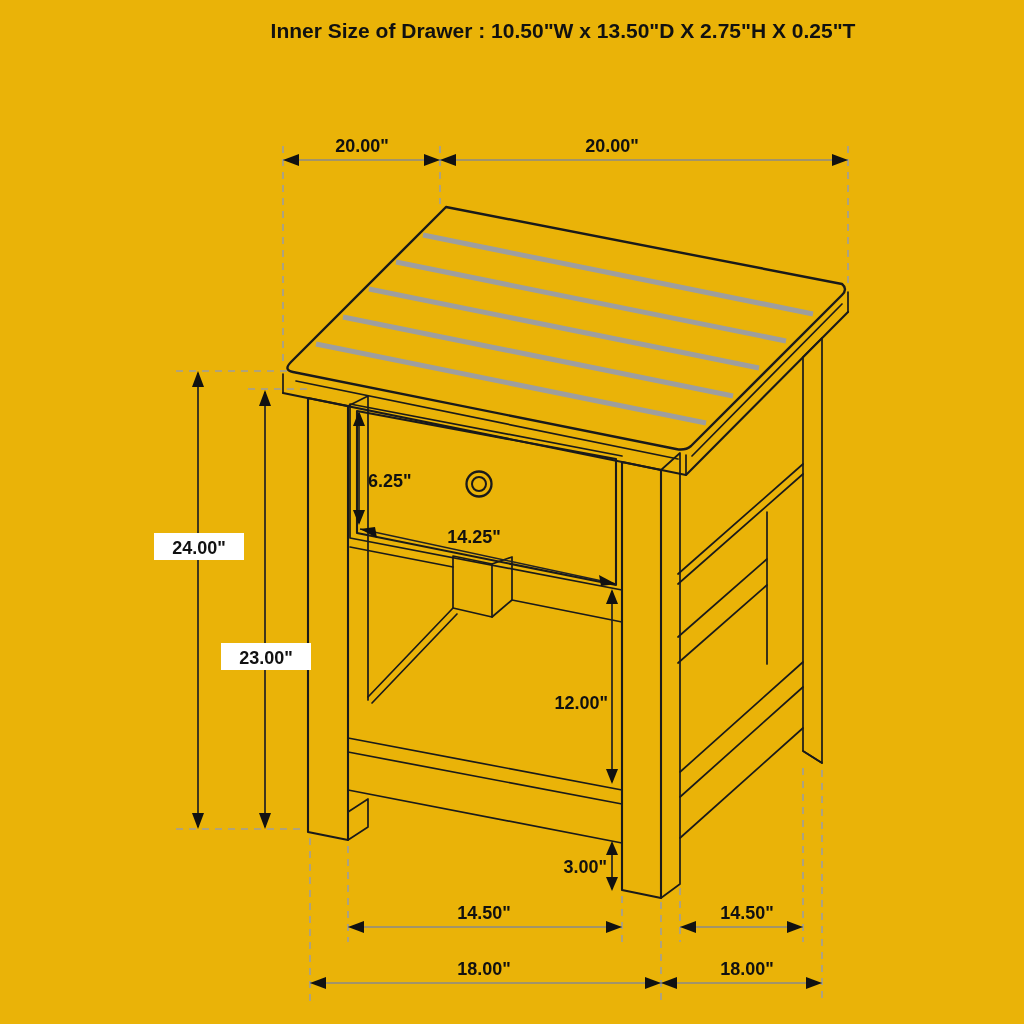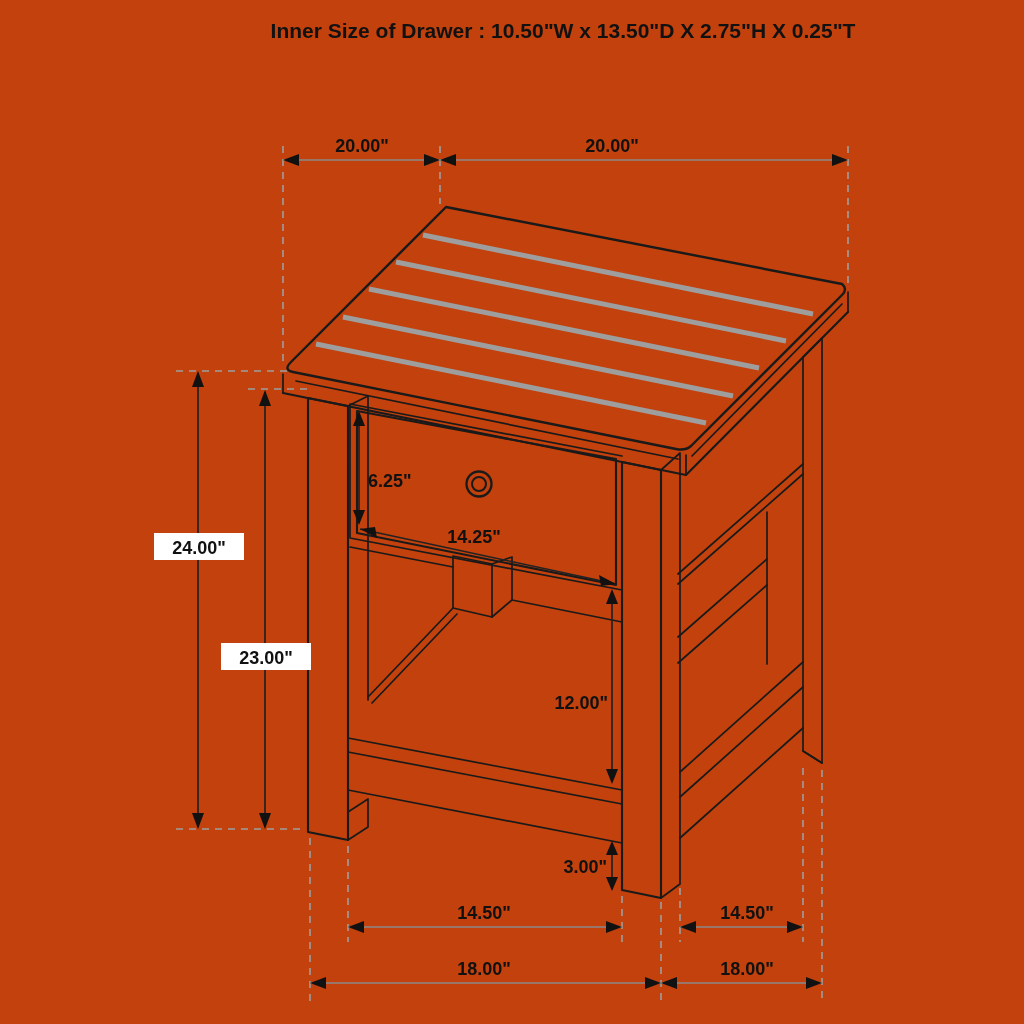--- a/index.html
+++ b/index.html
@@ -1,17 +1,17 @@
 <!DOCTYPE html>
 <html><head>
 <meta charset="utf-8">
 <style>
   html,body{margin:0;padding:0;background:#ffffff;}
   .page{
-    position:relative;width:1024px;height:1024px;background:#c2410c;
+    position:relative;width:1024px;height:1024px;background:#eab308;
     font-family:"Liberation Sans", sans-serif;overflow:hidden;
   }
   svg{display:block;}
   .struct{stroke:#1a1a1a;fill:none;stroke-width:2.1;stroke-linejoin:round;stroke-linecap:round;}
   .struct-thin{stroke:#1a1a1a;fill:none;stroke-width:1.7;stroke-linejoin:round;stroke-linecap:round;}
   .plank{stroke:#9e9e9e;fill:none;stroke-width:5;stroke-linecap:butt;}
   .dim-gray{stroke:#8a8a8a;fill:none;stroke-width:1.7;}
   .dim-dark{stroke:#222222;fill:none;stroke-width:1.7;}
   .ext{stroke:#9e9e9e;fill:none;stroke-width:1.6;stroke-dasharray:7 6;}
   .arrow{fill:#111111;stroke:none;}

